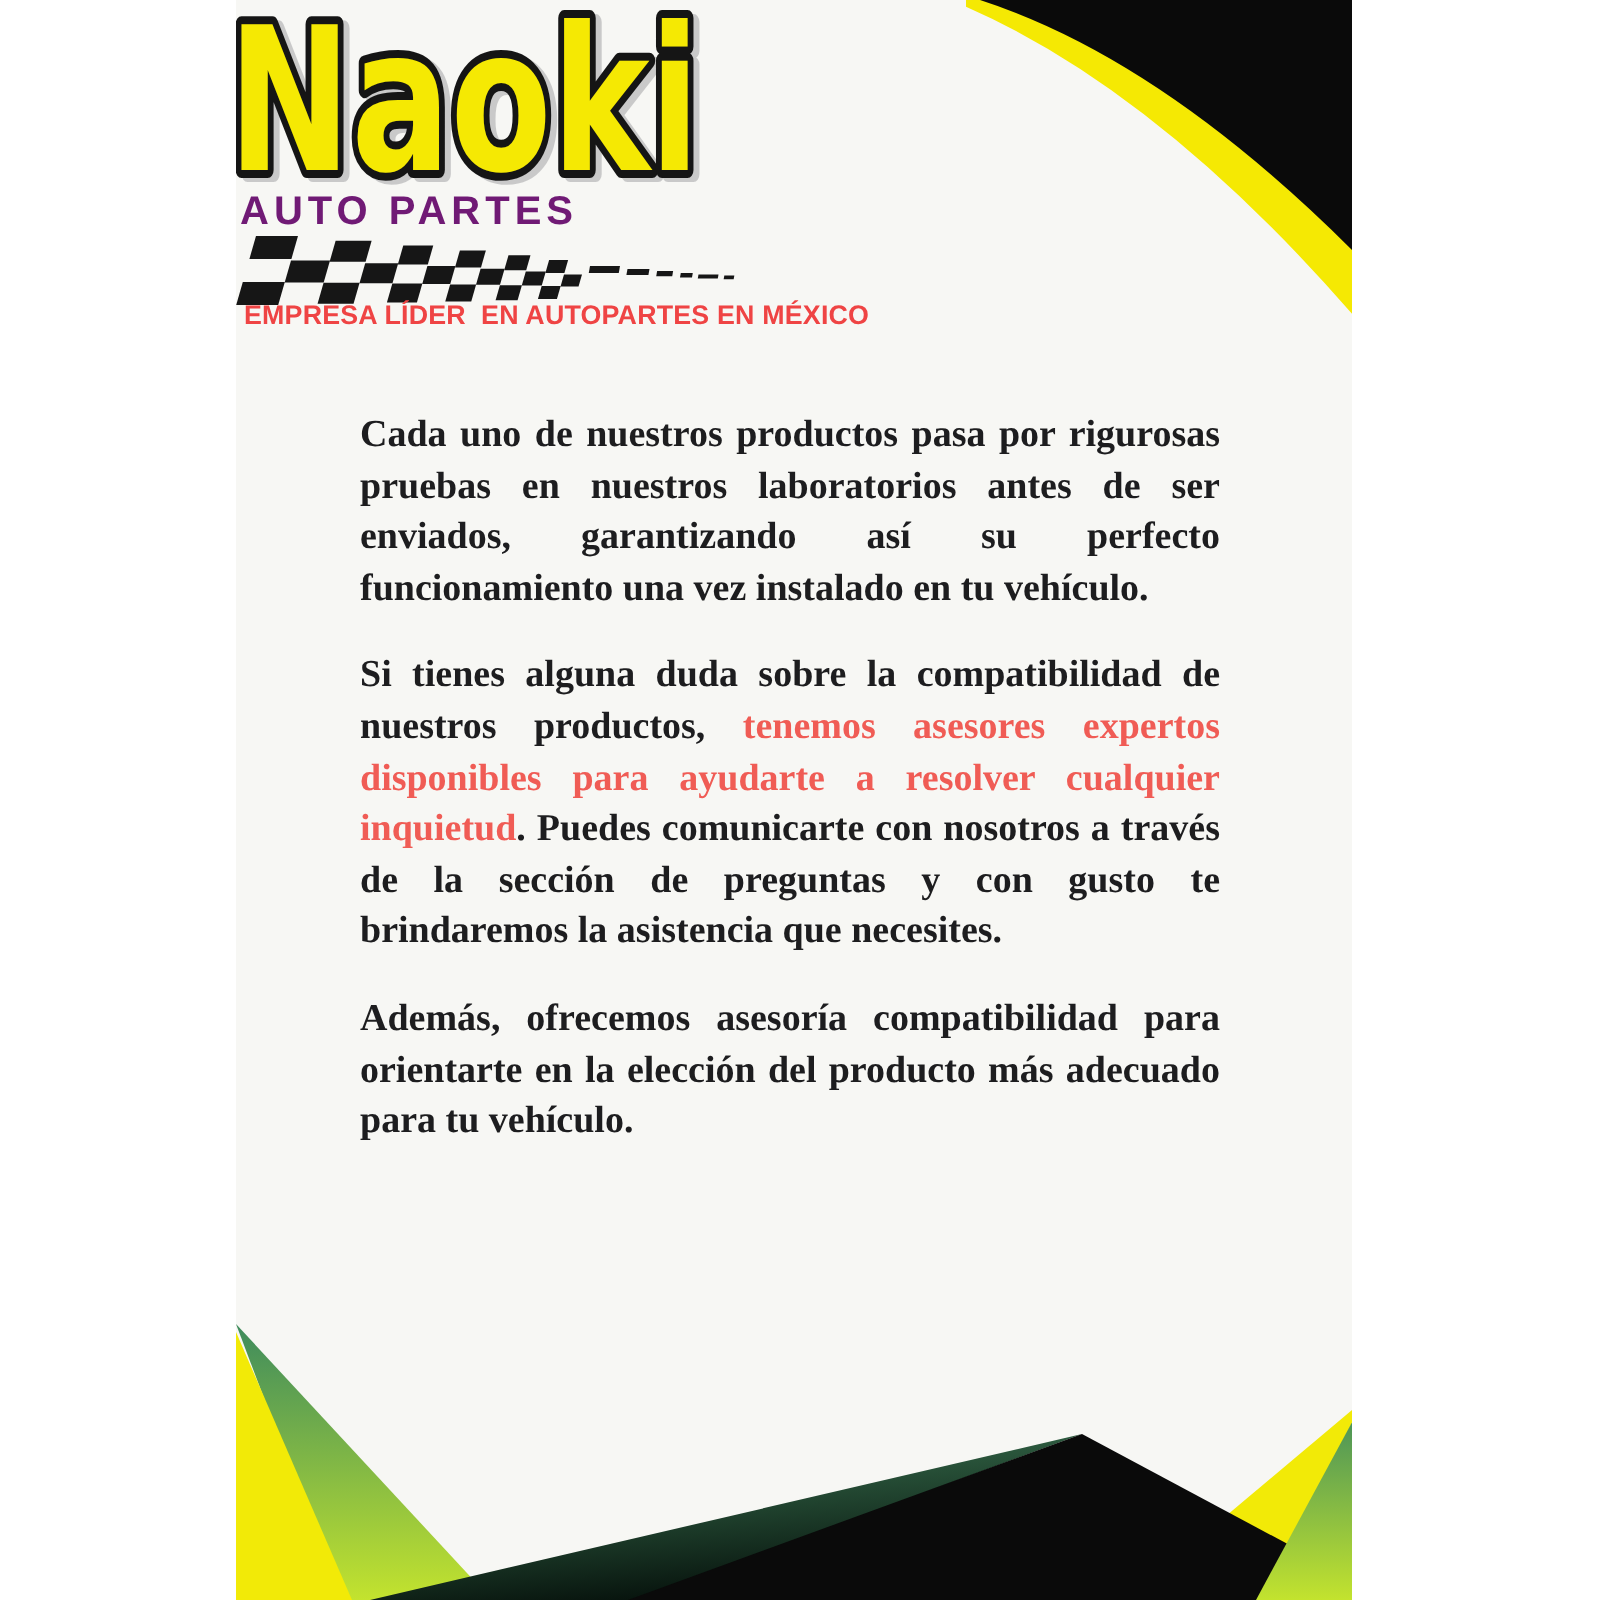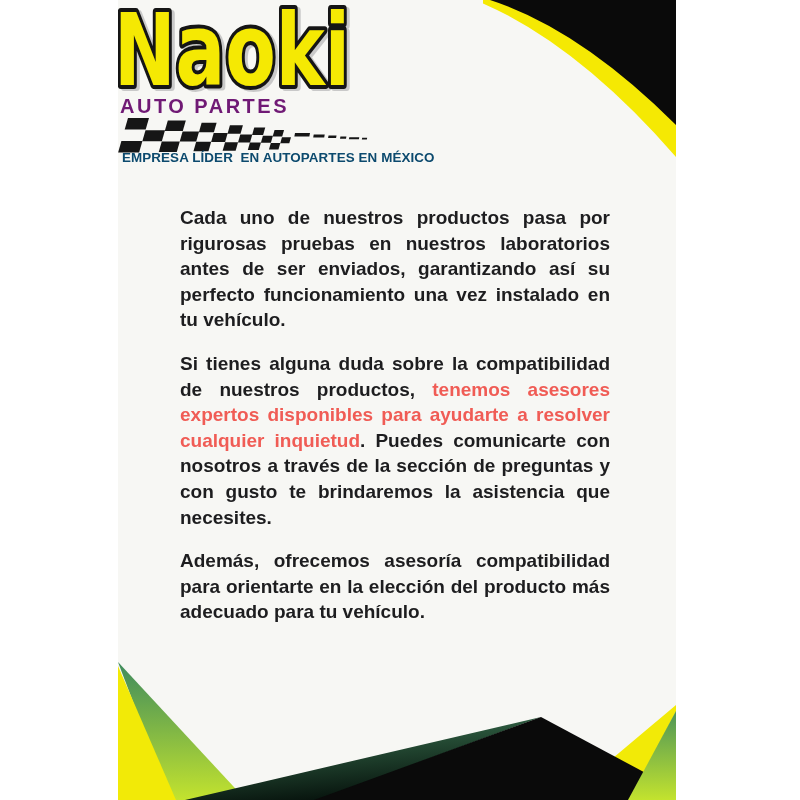--- a/index.html
+++ b/index.html
@@ -12,31 +12,31 @@
   .logo-svg{position:absolute;left:-10px;top:-2px;width:262px;height:102px;
             filter:drop-shadow(3px 2px 0 #c9c9c9);}
   .logo-svg text{font-family:"DejaVu Sans",sans-serif;font-weight:bold;
                  fill:#f5e903;stroke:#151515;stroke-width:8px;
                  stroke-linejoin:round;paint-order:stroke;}
   .autopartes{position:absolute;left:2px;top:95px;font-size:20px;font-weight:700;
               letter-spacing:2.5px;color:#701a75;white-space:pre;}
   .flag-svg{position:absolute;left:0;top:116px;width:250px;height:40px;}
   .flag-svg rect{fill:#161616;}
   .tagline{position:absolute;left:4px;top:150px;font-size:13.4px;font-weight:700;
-           color:#0c4a6e;white-space:pre;letter-spacing:0.1px;}
+           color:#ef4444;white-space:pre;letter-spacing:0.1px;}
 
   
   .corner-svg{position:absolute;right:0;top:0;width:200px;height:170px;}
 
   
   .content{position:absolute;left:62px;top:205px;width:442px;}
   .heading{margin:0 0 33px 0;font-size:27px;line-height:1;font-weight:800;
            letter-spacing:0.5px;color:#ee3a31;}
   .para{margin:0 12px 18px 0;font-size:19px;line-height:25.6px;font-weight:700;
-        color:#1d1d1f;text-align:justify;text-align-last:left;}
+        color:#1d1d1f;text-align:justify;text-align-last:left;font-family:Liberation Serif, serif;}
   .hl{color:#f05c55;}
 
   
   .bottom-svg{position:absolute;left:0;bottom:0;width:565px;height:160px;display:block;}
 </style>
 </head>
 <body>
 
 <div class="page">
   <div class="card">

